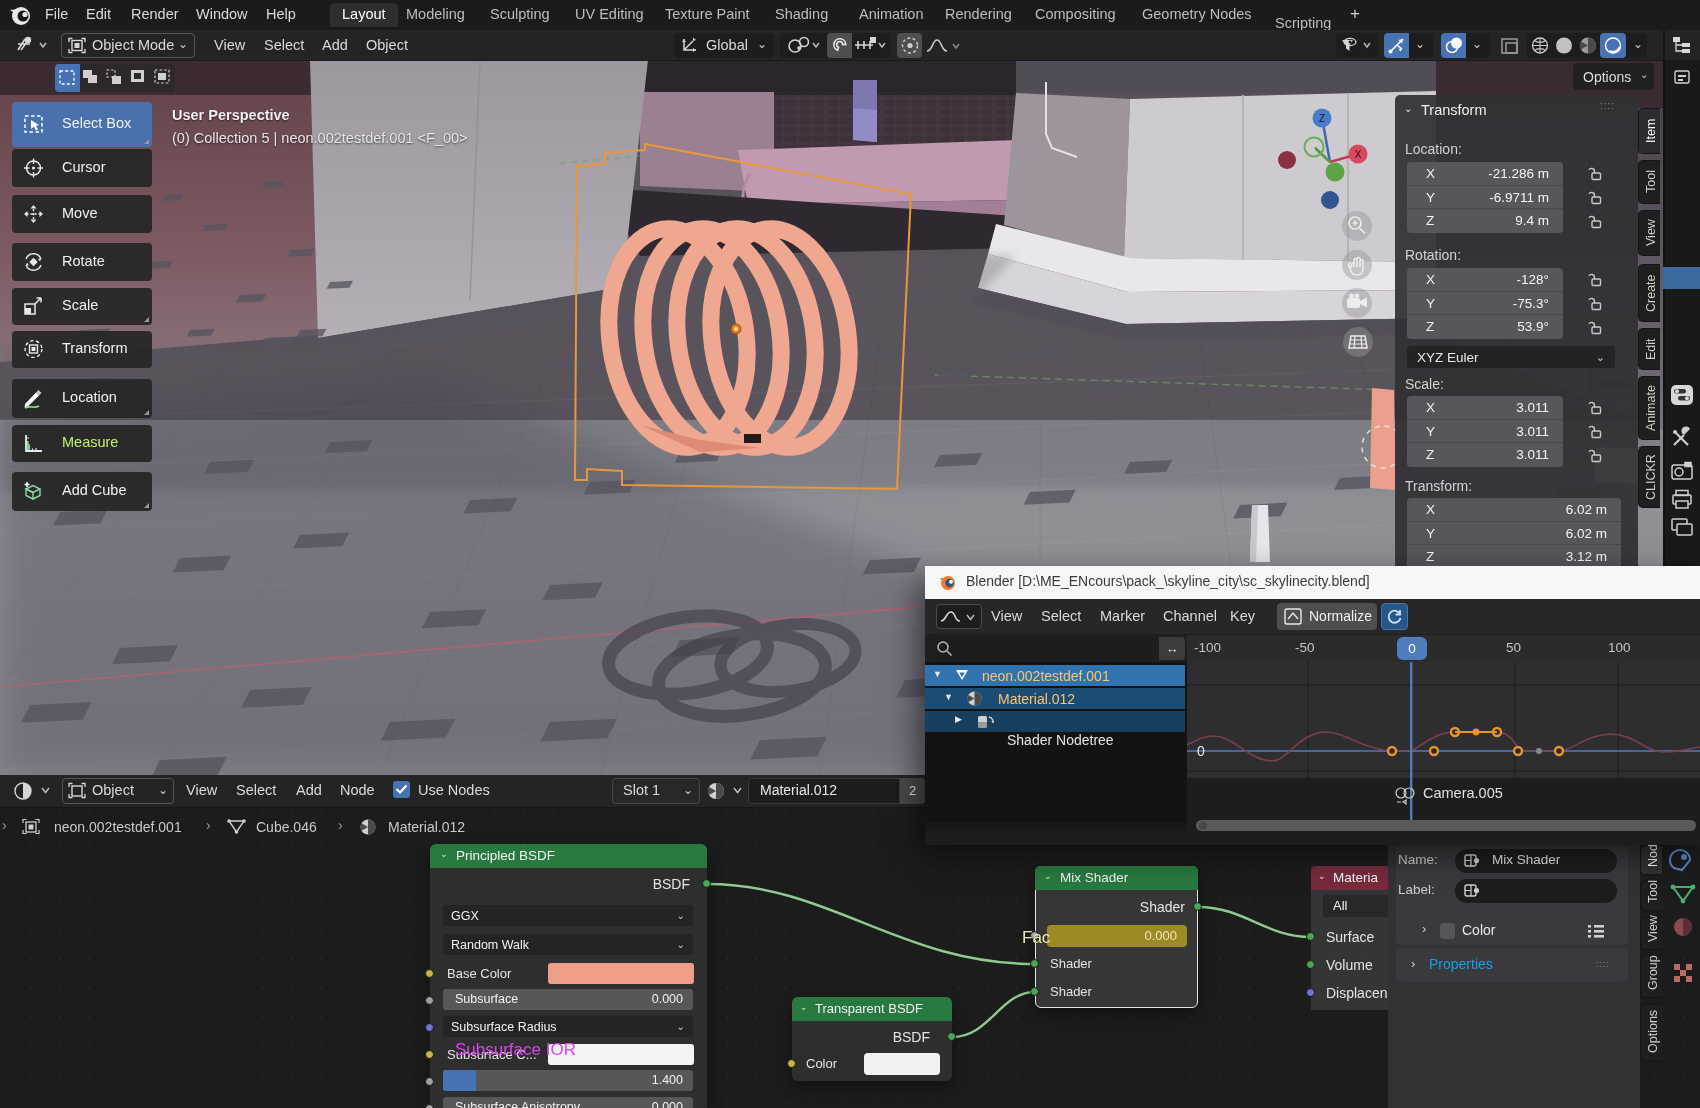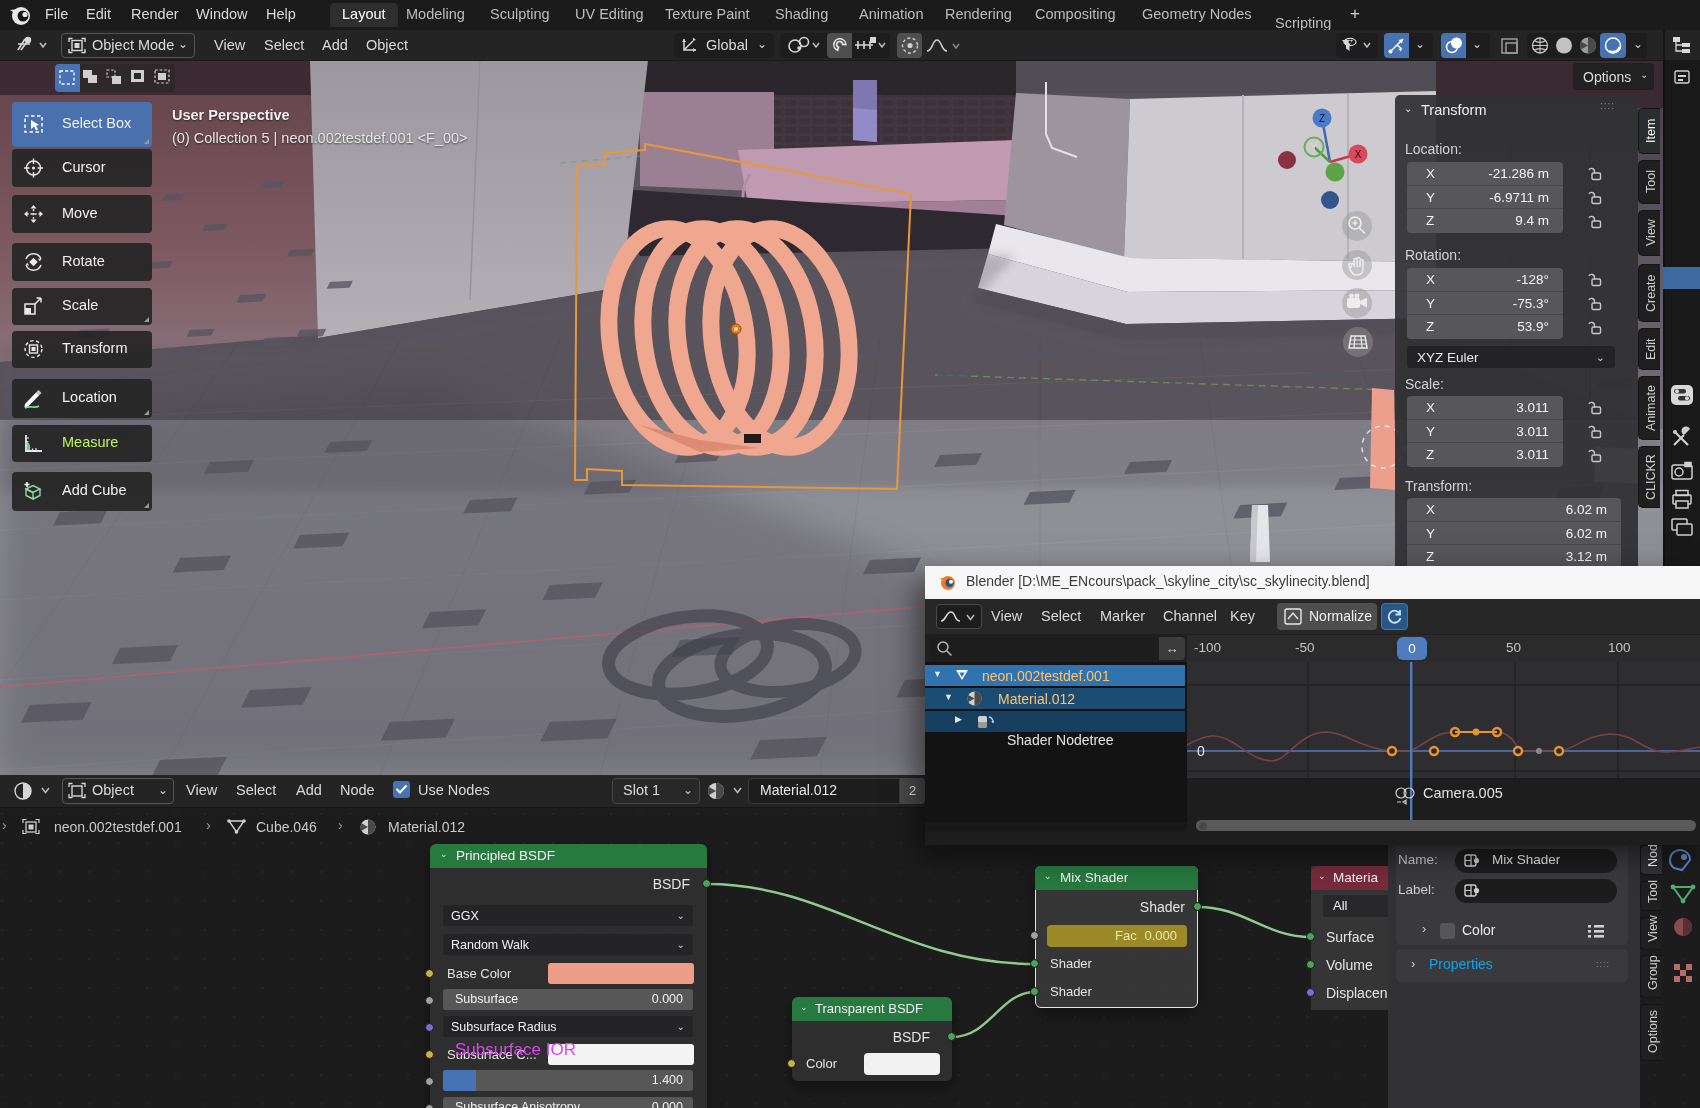--- a/index.html
+++ b/index.html
@@ -769,21 +769,21 @@
 <div class="abs" style="left:864px;top:1053px;width:76px;height:22px;background:#f2f2f2;border-radius:4px"></div>
 
 <div class="abs" style="left:1035px;top:866px;width:163px;height:142px;background:rgba(56,56,56,0.97);border-radius:6px;border:1.5px solid #e4e4e4;box-shadow:0 6px 16px rgba(0,0,0,0.4)"></div>
 <div class="abs" style="left:1035px;top:866px;width:163px;height:24px;background:#27793f;border-radius:5px 5px 0 0"></div>
 <div class="abs" style="left:1044px;top:871px;color:#e8e8e8;font-size:9px">⌄</div>
 <div class="abs" style="left:1060px;top:870px;color:#f2f2f2;font-size:13.5px">Mix Shader</div>
 <div class="abs ndrow" style="left:1100px;top:899px;width:85px;text-align:right;font-size:14px">Shader</div>
 <div class="sock" style="left:1193px;top:902px;background:#4aa556"></div>
 <div class="sock" style="left:1030px;top:931px;background:#a1a1a1"></div>
 <div class="abs" style="left:1047px;top:925px;width:140px;height:22px;background:#9b8a26;border-radius:4px"></div>
-<div class="abs" style="left:1115px;top:928px;color:#f0e6ae;font-size:13px">Fac</div>
+<div class="abs" style="left:1022px;top:928px;color:#f0e6ae;font-size:17px">Fac</div>
 <div class="abs" style="left:1047px;top:928px;width:130px;text-align:right;color:#f0e6ae;font-size:13px">0.000</div>
 <div class="sock" style="left:1030px;top:959px;background:#4aa556"></div>
 <div class="abs ndrow" style="left:1050px;top:956px">Shader</div>
 <div class="sock" style="left:1030px;top:987px;background:#4aa556"></div>
 <div class="abs ndrow" style="left:1050px;top:984px">Shader</div>
 
 <div class="abs" style="left:1311px;top:866px;width:77px;height:144px;background:rgba(55,55,55,0.97)"></div>
 <div class="abs" style="left:1311px;top:866px;width:77px;height:24px;background:#772b3c;border-radius:6px 0 0 0"></div>
 <div class="abs" style="left:1318px;top:871px;color:#e8e8e8;font-size:9px">⌄</div>
 <div class="abs" style="left:1333px;top:870px;color:#f2f2f2;font-size:13.5px">Materia</div>

